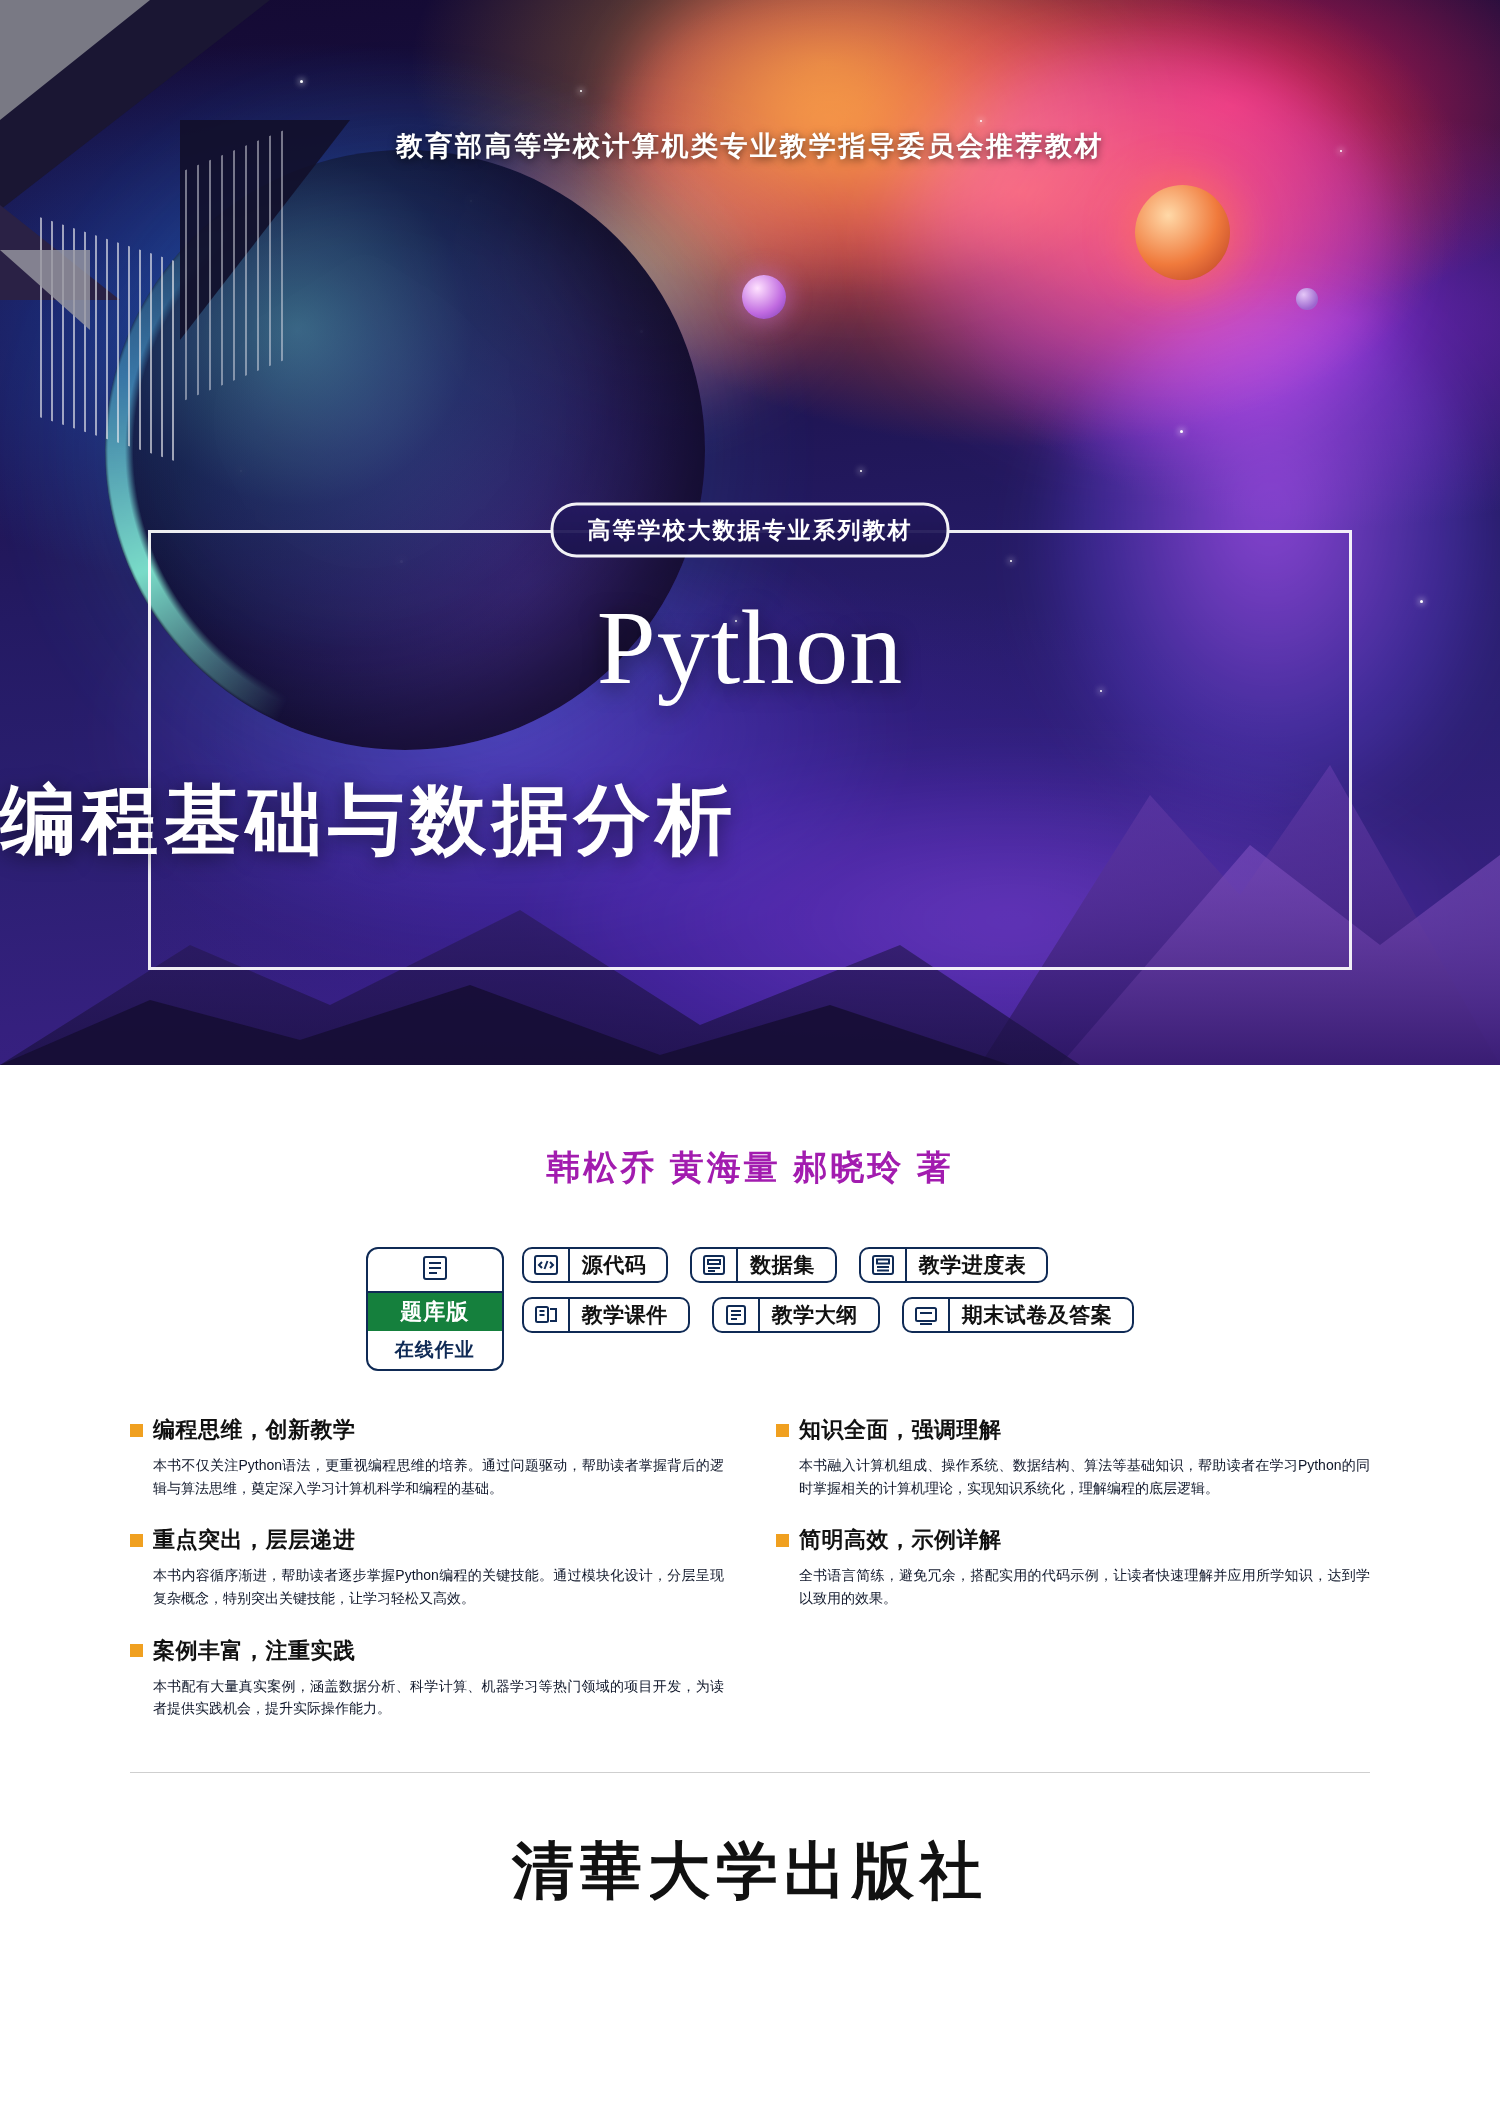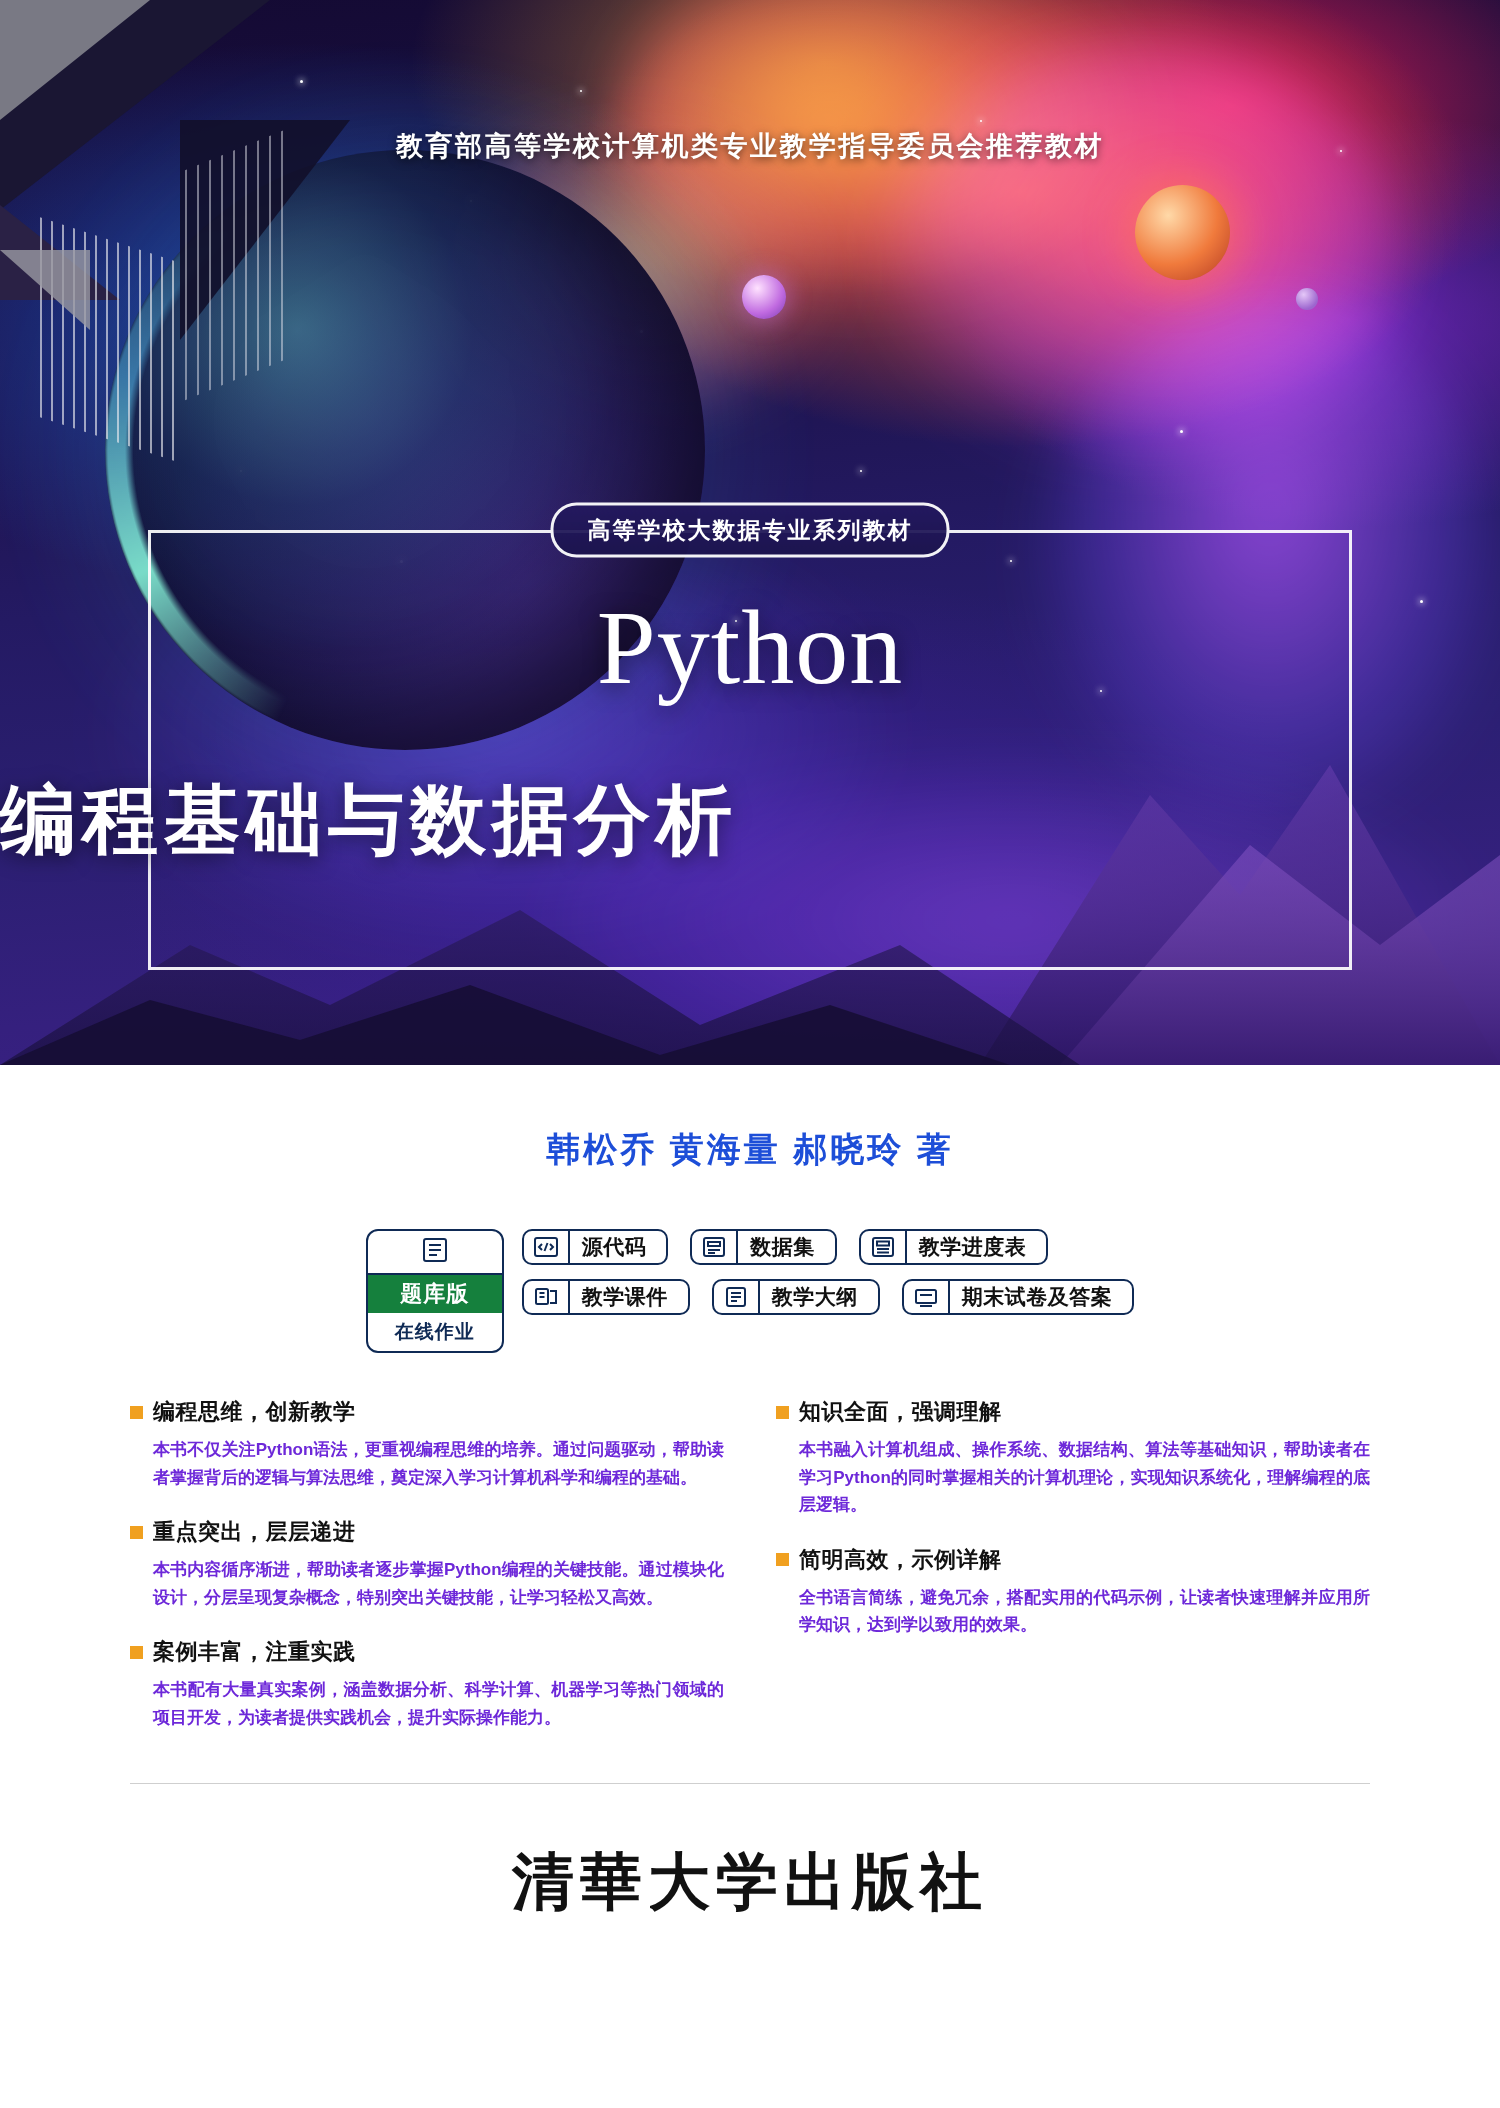--- a/index.html
+++ b/index.html
@@ -207,24 +207,24 @@
 
   
   .lower {
     position: absolute;
     left: 0; top: 1065px;
     width: 1500px; height: 1043px;
     background: #ffffff;
   }
   .authors {
     text-align: center;
-    margin-top: 62px;
+    margin-top: 80px;
     font-size: 34px;
     font-weight: bold;
-    color: #1d4ed8;
+    color: #a21caf;
     letter-spacing: 3px;
   }
 
   
   .resources {
     display: flex;
     justify-content: center;
     align-items: flex-start;
     margin-top: 56px;
     gap: 18px;
@@ -294,26 +294,25 @@
     display: flex; align-items: center;
     font-size: 22px; font-weight: bold; color: #111;
     letter-spacing: .5px;
     margin-bottom: 9px;
   }
   .fsq {
     width: 13px; height: 13px; background: #f0a020;
     margin-right: 10px; flex: 0 0 13px;
   }
   .fbody {
-    font-size: 17px;
+    font-size: 14px;
     line-height: 1.62;
-    color: #6d28d9;
+    color: #0f172a;
     padding-left: 23px;
     text-align: justify;
-    font-weight: bold;
   }
 
   .rule {
     margin: 26px 130px 0 130px;
     border-top: 1px solid #cfcfcf;
   }
 
   .publisher {
     margin-top: 56px;
     text-align: center;

